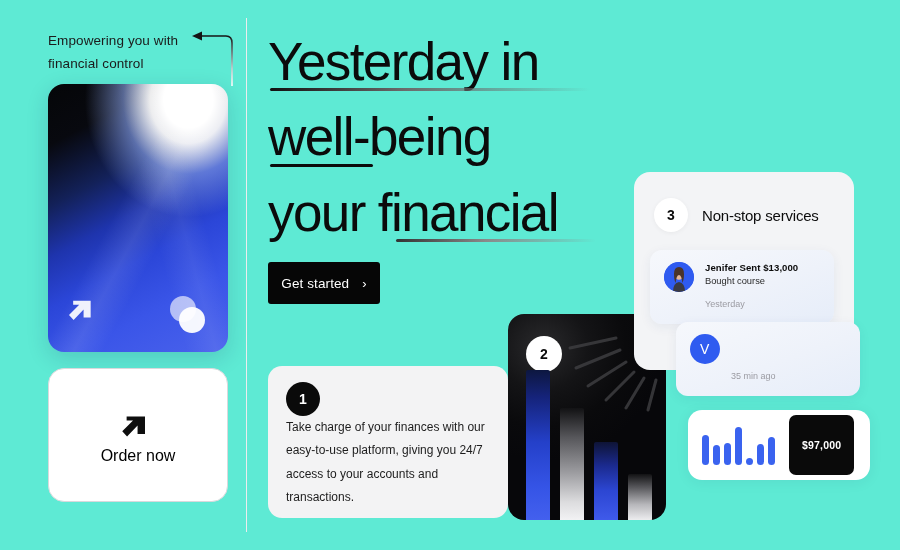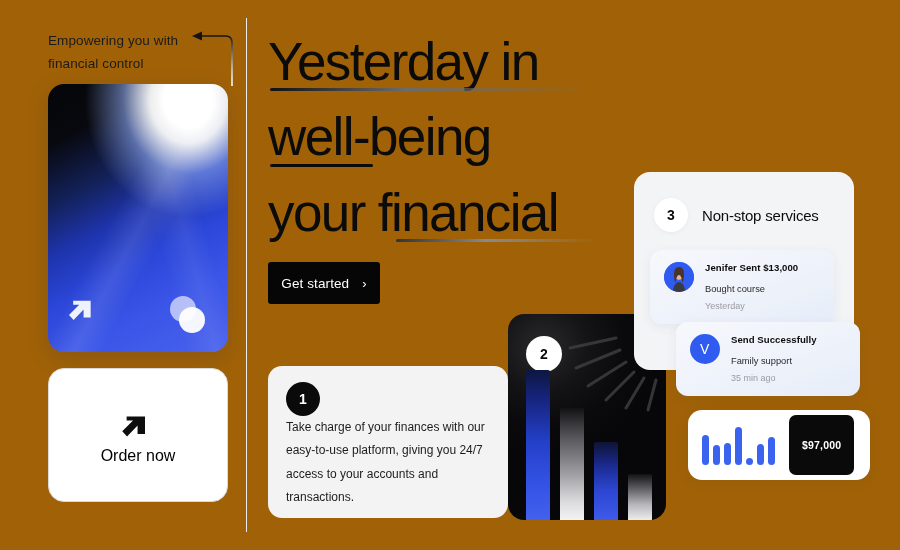--- a/index.html
+++ b/index.html
@@ -2,21 +2,21 @@
 <html><head>
 <meta charset="utf-8">
 <style>
   * { box-sizing: border-box; margin: 0; padding: 0; }
   html, body {
     width: 900px; height: 550px;
     background: #ffffff;
     font-family: "Liberation Sans", sans-serif;
     overflow: hidden;
   }
-  .stage { position: relative; width: 900px; height: 550px; background: #a16207; }
+  .stage { position: relative; width: 900px; height: 550px; background: #5eead4; }
 
   
   .tagline {
     position: absolute; left: 48px; top: 30px;
     width: 150px;
     font-size: 13.5px; line-height: 1.7;
     color: #1b1b1b; letter-spacing: .1px;
   }
   .pointer { position: absolute; left: 190px; top: 26px; width: 52px; height: 62px; }
 
@@ -141,21 +141,21 @@
   .notif-row { display: flex; gap: 11px; padding: 12px 0 0 14px; }
   .avatar {
     width: 30px; height: 30px; border-radius: 50%; flex: 0 0 30px;
     background: #2f5bf0; overflow: hidden; position: relative;
   }
   .avatar .initial {
     position: absolute; inset: 0; display: flex; align-items: center; justify-content: center;
     color: #fff; font-size: 14px; letter-spacing: .5px;
   }
   .notif-title { font-size: 9.6px; font-weight: 700; color: #0c0c0c; letter-spacing: .05px; }
-  .notif-sub { font-size: 9.3px; color: #2a2a2a; margin-top: 11px; }
+  .notif-sub { font-size: 9.3px; color: #2a2a2a; margin-top: 3px; }
   .notif-time { font-size: 9px; color: #9b9ba2; padding: 7px 0 0 55px; }
 
   
   .chartcard {
     position: absolute; left: 688px; top: 410px;
     width: 182px; height: 70px;
     background: #fff; border-radius: 14px;
     box-shadow: 0 2px 14px rgba(30,40,90,.07);
     display: flex; align-items: center; gap: 14px; padding: 0 14px;
   }
@@ -275,24 +275,20 @@
       </div>
     </div>
     <div class="notif-time">Yesterday</div>
   </div>
 
   <div class="notif n2">
     <div class="notif-row">
       <div class="avatar">
         <span class="initial">V</span>
       </div>
-      <div>
-        <div class="notif-title">Send Successfully</div>
-        <div class="notif-sub">Family support</div>
-      </div>
     </div>
     <div class="notif-time">35 min ago</div>
   </div>
 
   <div class="chartcard">
     <div class="bars">
         <div class="bar" style="height: 30px; background: rgb(58, 99, 239);"></div>
         <div class="bar" style="height: 20px; background: rgb(58, 99, 239);"></div>
         <div class="bar" style="height: 22px; background: rgb(58, 99, 239);"></div>
         <div class="bar" style="height: 38px; background: rgb(58, 99, 239);"></div>

